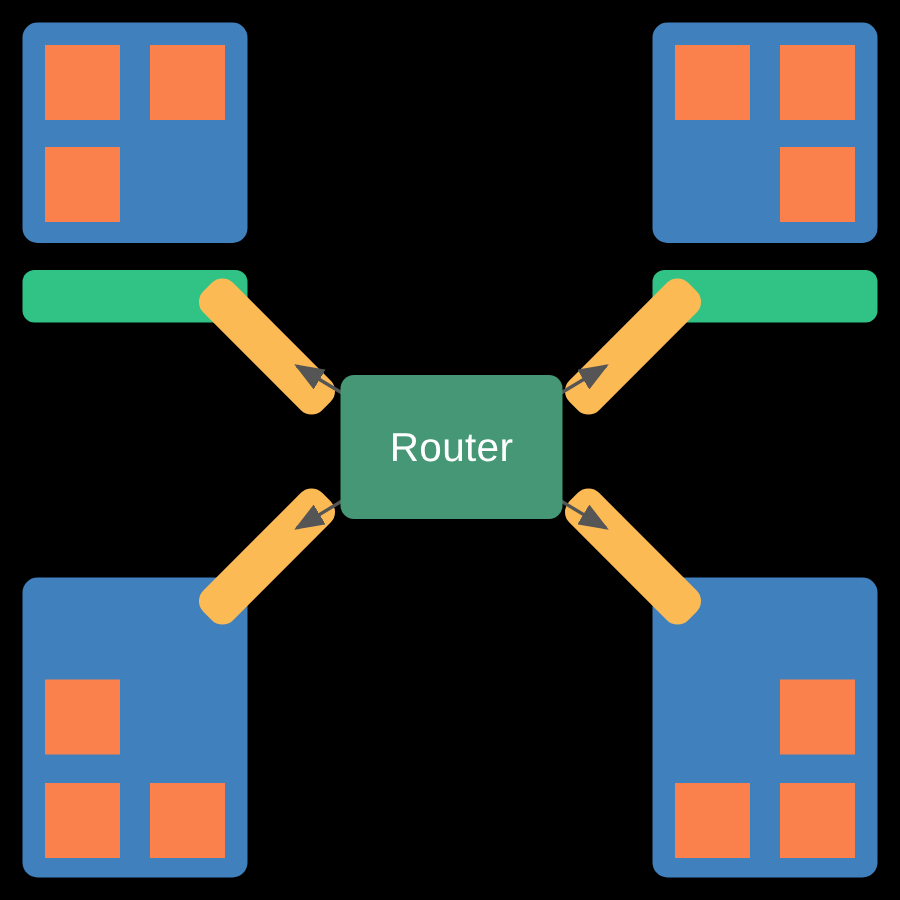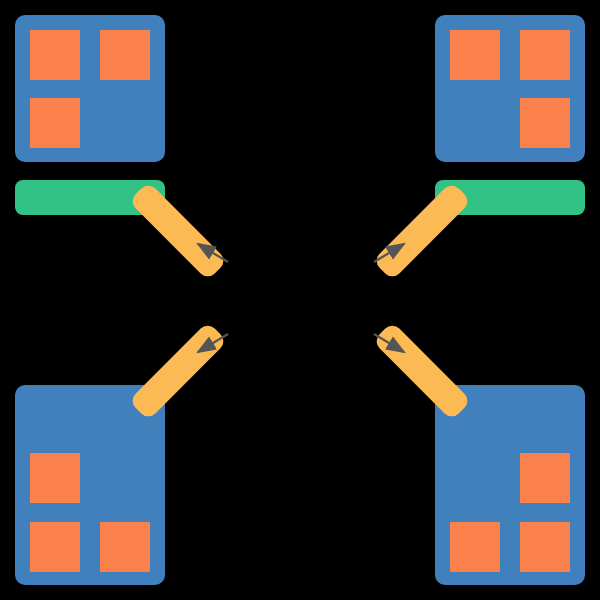--- a/index.html
+++ b/index.html
@@ -108,14 +108,17 @@
       <marker id="arrowhead" markerWidth="9" markerHeight="7" refX="8" refY="3.5" orient="auto">
         <polygon points="0 0, 9 3.5, 0 7" fill="#555555"></polygon>
       </marker>
     </defs>
     <line x1="228" y1="262" x2="198" y2="244" stroke="#555555" stroke-width="2.2" marker-end="url(#arrowhead)"></line>
     <line x1="374" y1="262" x2="404" y2="244" stroke="#555555" stroke-width="2.2" marker-end="url(#arrowhead)"></line>
     <line x1="228" y1="334" x2="198" y2="352" stroke="#555555" stroke-width="2.2" marker-end="url(#arrowhead)"></line>
     <line x1="374" y1="334" x2="404" y2="352" stroke="#555555" stroke-width="2.2" marker-end="url(#arrowhead)"></line>
   </svg>
 
+  <div class="router-box">
+    <span class="router-label">Router</span>
+  </div>
 
 </div>
 
 </body></html>

